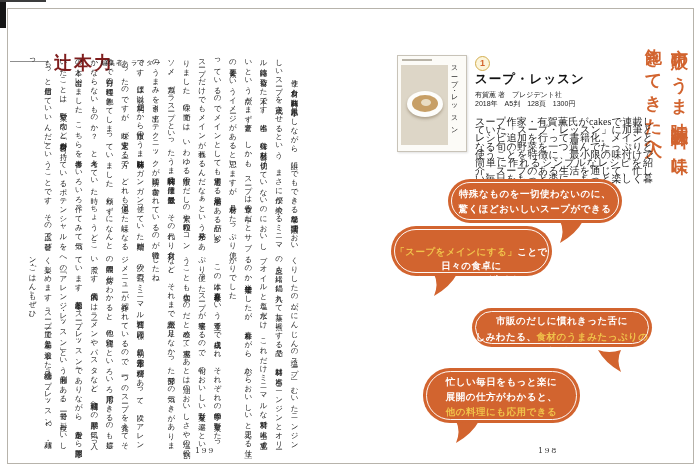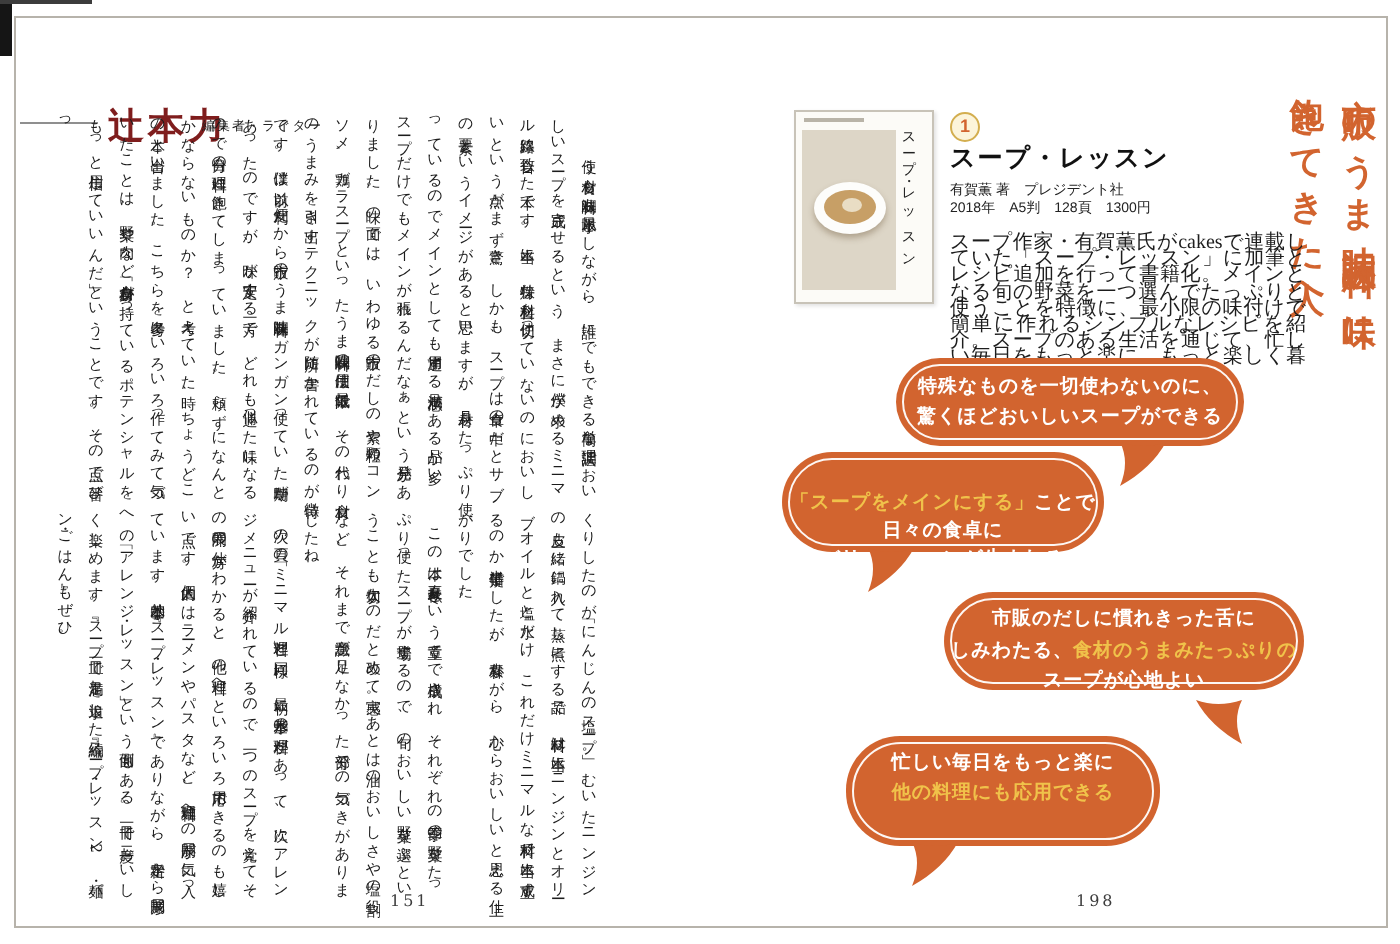--- a/index.html
+++ b/index.html
@@ -65,21 +65,21 @@
   .bubble{position:absolute;background:var(--orange,#d2642f);color:#fff;
          font-family:"Liberation Sans",sans-serif;font-weight:bold;text-align:center;}
   .bubble::before{content:"";position:absolute;inset:3px;border:1.3px solid rgba(255,255,255,.95);
          border-radius:inherit;pointer-events:none;}
   .bline{white-space:nowrap;letter-spacing:0.5px;}
   .bline .hl{color:var(--yellow,#f0c24a);}
   .b1{left:448px;top:179px;width:174px;height:44px;border-radius:22px;
       font-size:9.5px;line-height:15px;padding-top:7px;box-sizing:border-box;}
   .b2{left:391px;top:226px;width:161px;height:50px;border-radius:25px;
       font-size:9.5px;line-height:14px;padding-top:19px;box-sizing:border-box;}
-  .b3{left:472px;top:296px;width:180px;height:49px;border-radius:28px;
+  .b3{left:472px;top:308px;width:180px;height:39px;border-radius:28px;
       font-size:9.5px;line-height:15.5px;padding-top:6px;box-sizing:border-box;font-family:Liberation Mono, monospace;}
   .b4{left:423px;top:368px;width:157px;height:55px;border-radius:27px;
       font-size:9.5px;line-height:15px;padding-top:6px;box-sizing:border-box;}
   .tail{position:absolute;width:28px;height:24px;}
   .tail path{fill:var(--orange,#d2642f);}
   .t1{left:556px;top:220px;}
   .t2{left:430px;top:273px;}
   .t3{left:597px;top:349px;transform:scaleX(-1);}
   .t4{left:452px;top:420px;}
 </style>
@@ -97,21 +97,21 @@
 
   <div class="vtext block-top">
       <p>使う食材も調味料も最小限としながら、誰にでもできる簡単な調理法でおいしいスープを完成させるという、まさに僕が求めるミニマル路線に合致した本です。本当に、特殊な材料を一切使っていないのにおいしいという点がまず驚き。しかも、スープは食卓の中だとサブの要素というイメージがあると思いますが、具材をたっぷり使っているのでメインとしても通用する満足感がある品が多い。スープだけでもメインが張れるんだなぁという発見がありました。味の面では、いわゆる市販のだしの素や顆粒のコンソメ、鶏ガラスープといったうま味調味料の使用は最低限で、その代わり食材のうまみを引き出すテクニックが随所に書かれているのが特徴です。僕は以前、便利だから市販のうま味調味料をガンガン使っていた時期があったのですが、味が安定する一方で、どれも似通った味になるので自分の料理に飽きてしまっていました。頼らずになんとかならないものか？　と考えていた時、ちょうどこの本と出合いました。こちらを参考にいろいろ作ってみて気づいたことは、野菜や肉など「食材自身が持っているポテンシャルをもっと信用していいんだ」ということです。その点で一番びっ</p>
     </div>
   <div class="vtext block-bottom">
       <p>くりしたのが「にんじんの塩スープ」。むいたニンジンの皮も一緒に鍋に入れて蒸し煮にする品で、材料は本当にニンジンとオリーブオイルと塩と水だけ。これだけミニマルな材料で本当に成立するのか半信半疑でしたが、素朴ながら、心からおいしいと思える仕上がりでした。</p>
       <p>　この本は春夏秋冬という章立てで構成され、それぞれの季節の野菜をたっぷり使ったスープが登場するので、旬のおいしい野菜を選ぶということも大切なのだと改めて実感。あとは油のおいしさや塩の役割など、それまで意識が足りなかった部分での気づきがありましたね。</p>
       <p>　次の頁の「ミニマル料理」と同様に、最初に基本形の料理があって、次にアレンジメニューが紹介されているので、一つのスープを覚えてその展開の仕方がわかると、他の料理へといろいろ応用できるのも嬉しい点です。個人的にはラーメンやパスタなど、麺料理への展開が気に入っています。基本的な『スープ・レッスン』でありながら、定番から展開形への「アレンジ・レッスン」という側面もある。一冊で二度おいしく楽しめます。『スープ一皿で満足』を追求した続編『スープ・レッスン2　麺・パン・ごはん』もぜひ。</p>
     </div>
 
-  <div class="pagenum pn-left">151</div>
+  <div class="pagenum pn-left">199</div>
 
   <div class="catch">
     <div>市販のうま味調味料の味に</div>
     <div>飽きてきた人へ</div>
   </div>
 
   <div class="cover">
     <div class="cover-topline"></div>
     <div class="cover-photo">
       <div class="plate">
@@ -157,20 +157,21 @@
         <div class="bline"><span>スープが心地よい</span></div>
       </div>
     </div>
   <svg class="tail t3" viewBox="0 0 28 24">
     <path d="M4 1 Q16 5 27 1 Q20 14 4 23 Q9 11 4 1 Z"></path>
     </svg>
 
   <div class="bubble b4">
       <div class="blines">
         <div class="bline"><span>忙しい毎日をもっと楽に</span></div>
+        <div class="bline"><span>展開の仕方がわかると、</span></div>
         <div class="bline"><span class="hl">他の料理にも応用できる</span></div>
       </div>
     </div>
   <svg class="tail t4" viewBox="0 0 28 24">
     <path d="M4 1 Q16 5 27 1 Q20 14 4 23 Q9 11 4 1 Z"></path>
     </svg>
 
   <div class="pagenum pn-right">198</div>
 </div>
 

